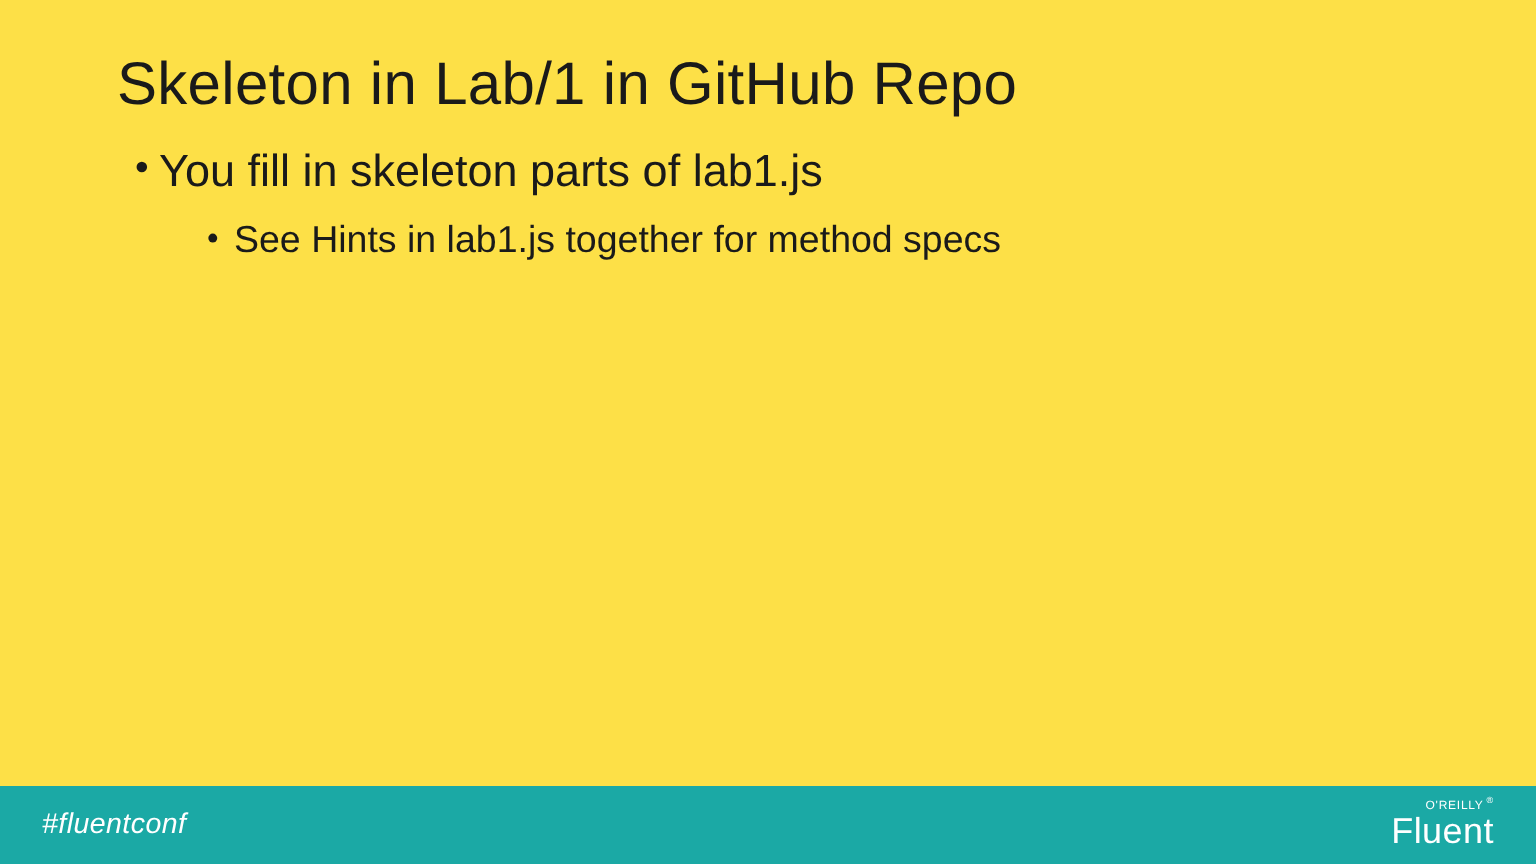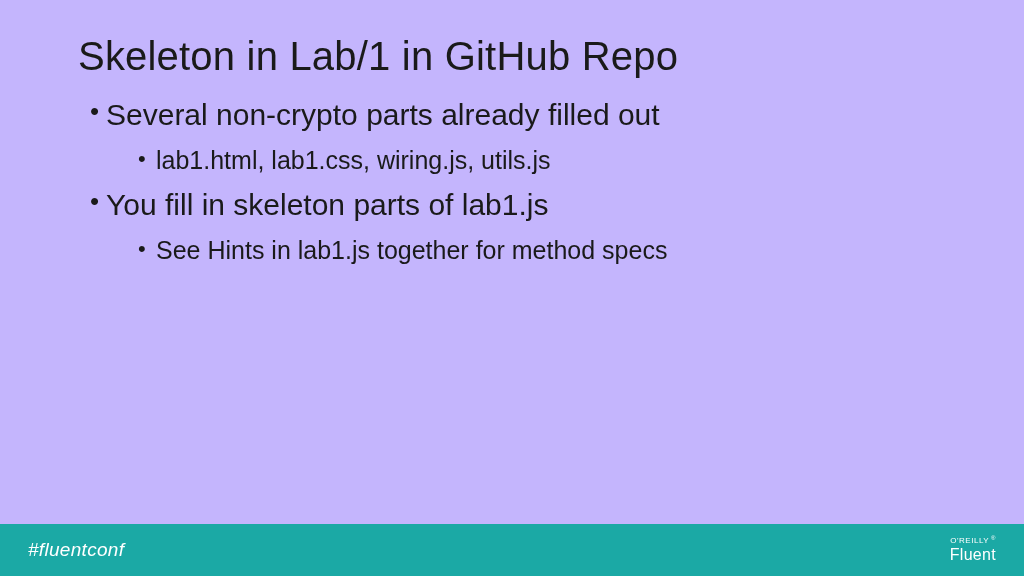--- a/index.html
+++ b/index.html
@@ -1,48 +1,40 @@
 <!DOCTYPE html>
 <html><head>
   <meta charset="utf-8">
   <style>
     * { margin: 0; padding: 0; box-sizing: border-box; }
     html, body { width: 1024px; height: 576px; overflow: hidden; font-family: Verdana, Geneva, sans-serif; background: #fff; }
-    .slide { width: 1024px; height: 576px; position: relative; background: #c4b5fd; }
+    .slide { width: 1024px; height: 576px; position: relative; background: #fde047; }
     .content { padding: 34px 60px 0 78px; }
     .title { font-size: 40px; font-weight: 400; color: #1a1a1a; margin-bottom: 16px; letter-spacing: 0.2px; }
     ul { list-style: none; }
     .level1 { padding-left: 12px; }
     .level1 > li { font-size: 30px; color: #1a1a1a; line-height: 1.3; margin-bottom: 8px; position: relative; padding-left: 16px; }
     .level1 > li::before { content: "•"; position: absolute; left: 0; top: 0; font-size: 26px; }
     .level2 { padding-left: 32px; margin-top: 10px; margin-bottom: 6px; }
     .level2 > li { font-size: 25px; color: #1a1a1a; line-height: 1.32; margin-bottom: 8px; position: relative; padding-left: 18px; }
     .level2 > li::before { content: "•"; position: absolute; left: 0; top: 0; font-size: 22px; }
     .footer { position: absolute; left: 0; right: 0; bottom: 0; height: 52px; background: #1ba9a5; display: flex; align-items: center; justify-content: space-between; padding: 0 28px; }
     .hashtag { color: #fff; font-size: 19px; font-weight: 400; font-style: italic; letter-spacing: 0.3px; }
     .brand { display: flex; flex-direction: column; align-items: flex-end; color: #fff; line-height: 1; }
     .brand-top { font-size: 8px; letter-spacing: 0.5px; margin-bottom: 2px; display: flex; align-items: flex-start; gap: 2px; }
     .brand-top .reg { font-size: 6px; position: relative; top: -2px; }
-    .brand-main { font-size: 16px; font-weight: 400; letter-spacing: 0.3px; }
+    .brand-main { font-size: 24px; font-weight: 400; letter-spacing: 0.3px; }
   </style>
 </head>
 <body>
 
 <div class="slide">
   <div class="content">
     <h1 class="title">Skeleton in Lab/1 in GitHub Repo</h1>
     <ul class="level1">
-      <li>
-        <span>Several non-crypto parts already filled out</span>
-        <ul class="level2">
-          <li>
-            <span>lab1.html, lab1.css, wiring.js, utils.js</span>
-          </li>
-        </ul>
-      </li>
       <li>
         <span>You fill in skeleton parts of lab1.js</span>
         <ul class="level2">
           <li>
             <span>See Hints in lab1.js together for method specs</span>
           </li>
         </ul>
       </li>
     </ul>
   </div>

